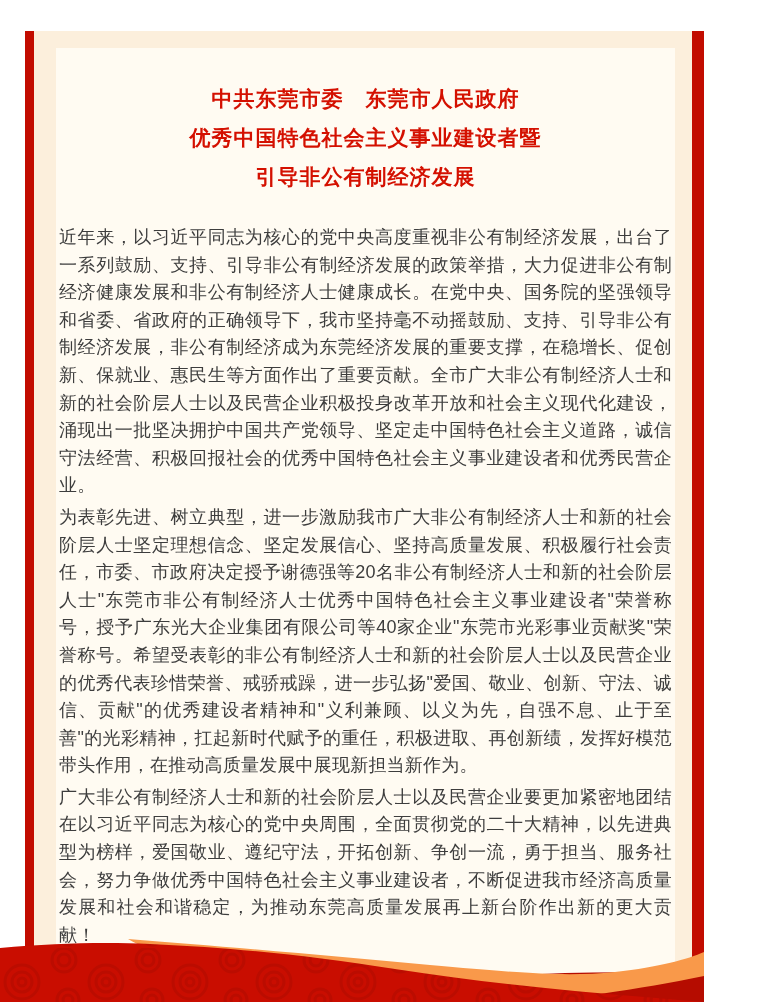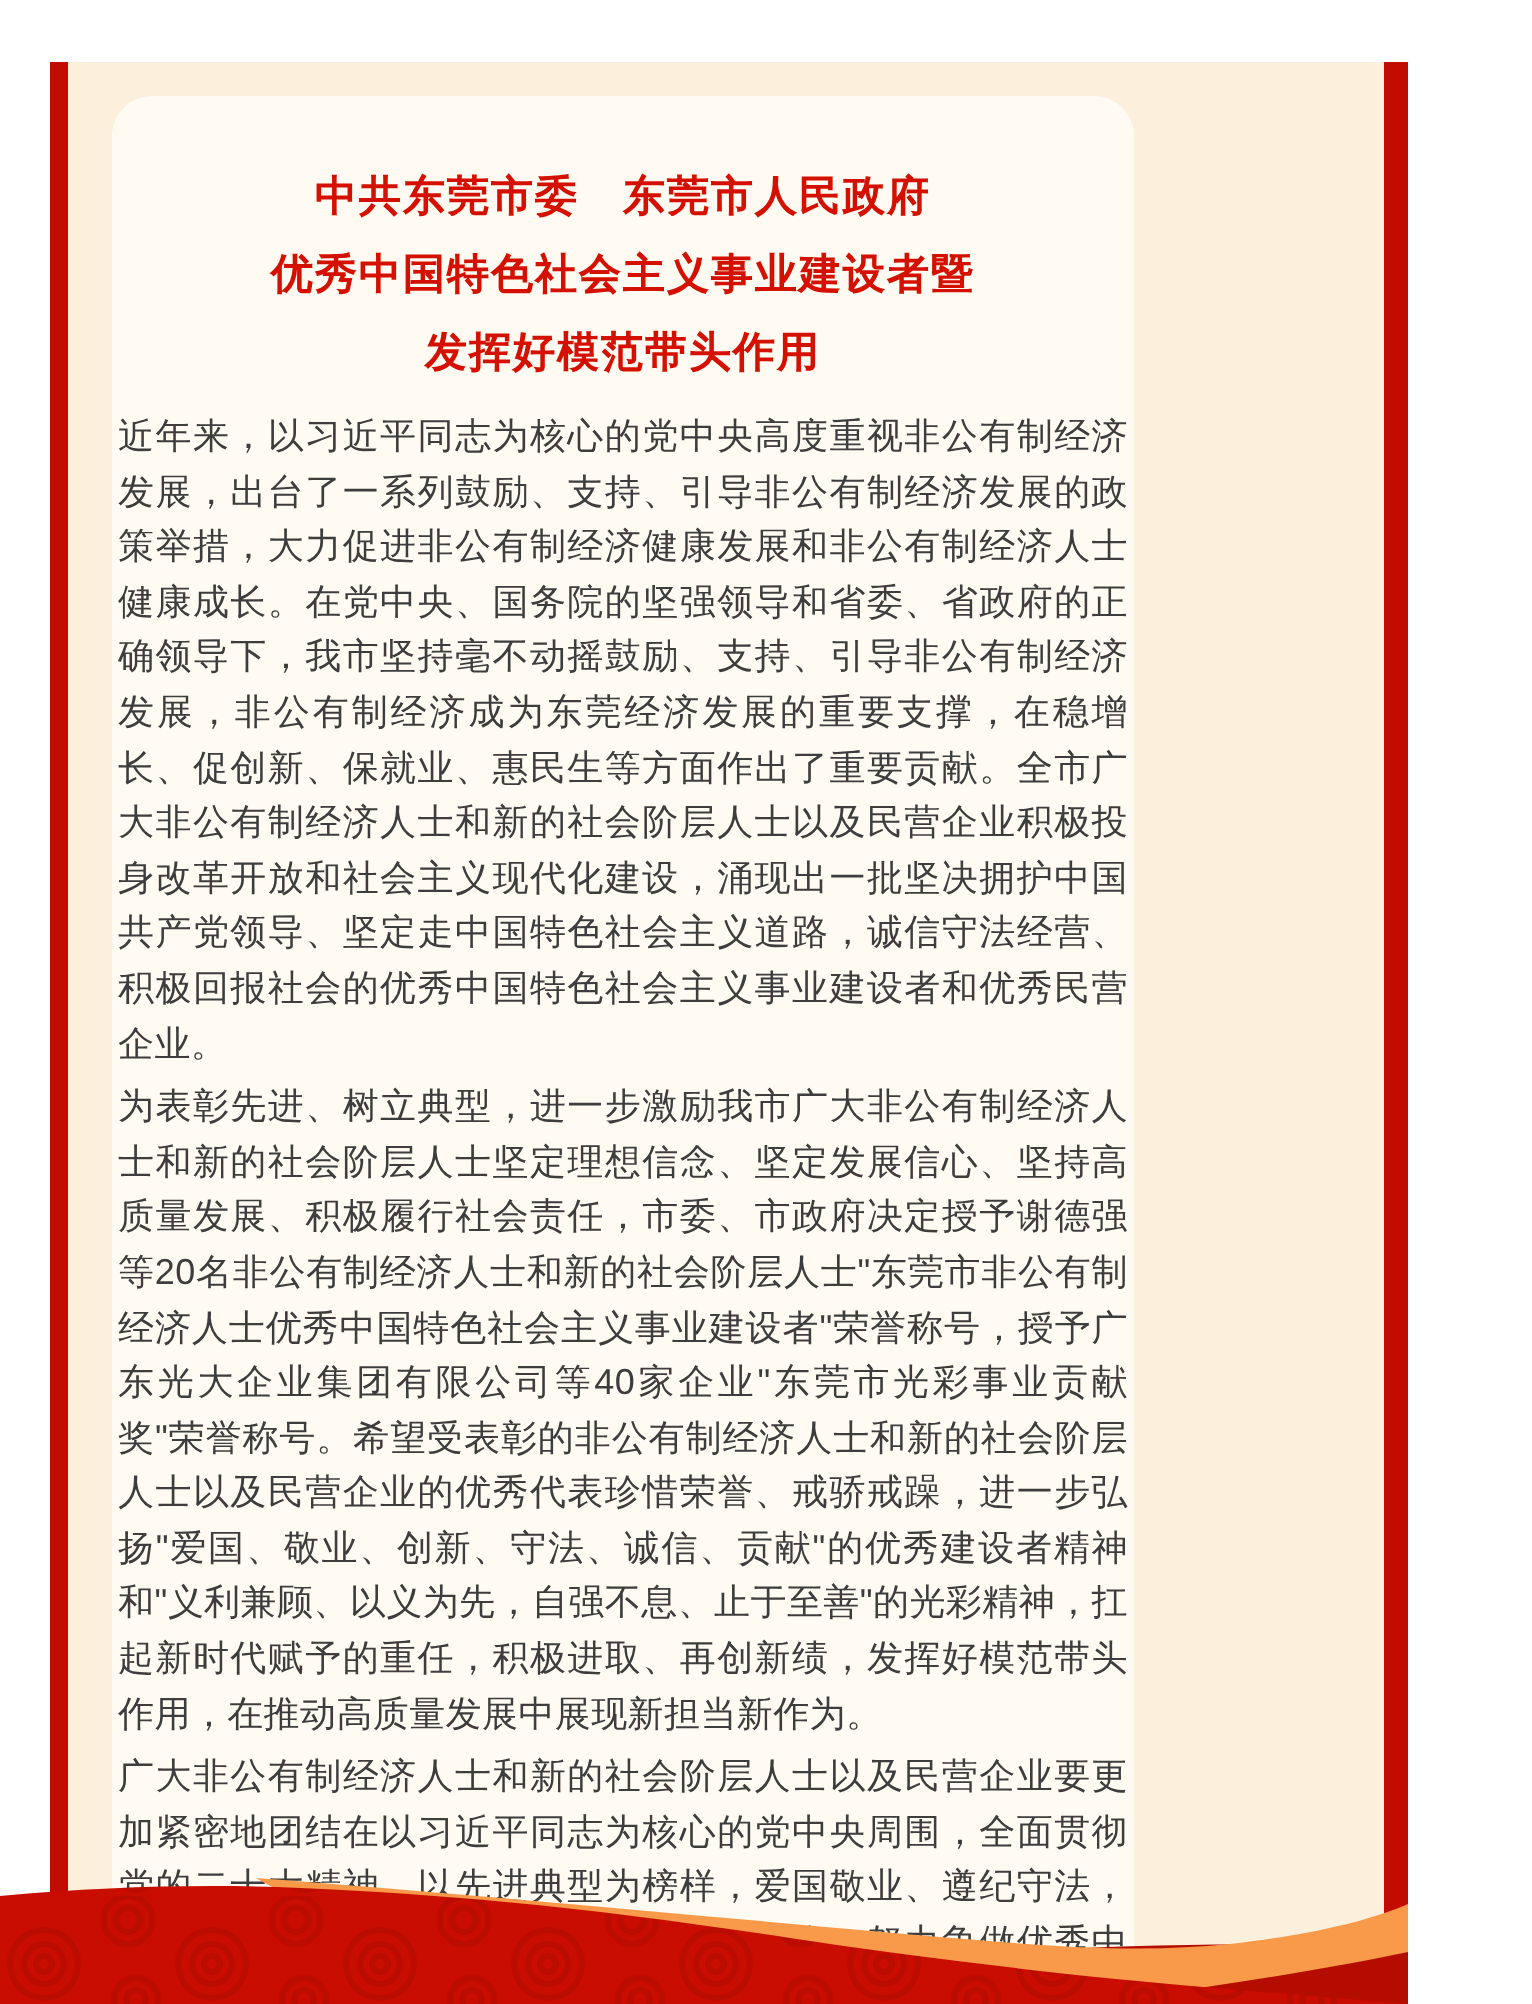--- a/index.html
+++ b/index.html
@@ -22,35 +22,34 @@
   .card{
     position:absolute;left:25px;top:31px;
     width:658px;height:971px;
     background:var(--card-cream,#fcefdc);
     border-left:9px solid var(--border-red,#c20c00);
     border-right:12px solid var(--border-red,#c20c00);
     box-sizing:content-box;
   }
   .inner{
     position:absolute;left:22px;top:17px;bottom:0;
-    width:511px;
+    width:619px;
     background:var(--panel-cream,#fffbf2);
     box-sizing:border-box;
     padding:31px 3px 0 3px;
-    border-radius:20px;
   }
   .title-block{margin:0;}
   .title-line{
     font-size:21px;line-height:39px;font-weight:bold;
     letter-spacing:1px;
     color:var(--title-red,#d41000);
     text-align:center;
     white-space:nowrap;
   }
-  .body-block{margin-top:9px;}
+  .body-block{margin-top:28px;}
   .body-block p{
     margin:0 0 4px 0;
     font-size:18px;line-height:27.6px;
     color:var(--body-text,#3d3d3d);
     text-align:justify;
     text-justify:inter-ideograph;
     letter-spacing:0.2px;
   }
   .bottom-wave{
     position:absolute;left:0;bottom:0;
@@ -63,21 +62,21 @@
 </style>
 </head>
 <body>
 
 <div class="card">
   <div class="inner">
 
     <div class="title-block">
       <div class="title-line">中共东莞市委　东莞市人民政府</div>
       <div class="title-line">优秀中国特色社会主义事业建设者暨</div>
-      <div class="title-line">发挥好模范带头作用</div>
+      <div class="title-line">引导非公有制经济发展</div>
     </div>
 
     <div class="body-block">
       <p>近年来，以习近平同志为核心的党中央高度重视非公有制经济发展，出台了一系列鼓励、支持、引导非公有制经济发展的政策举措，大力促进非公有制经济健康发展和非公有制经济人士健康成长。在党中央、国务院的坚强领导和省委、省政府的正确领导下，我市坚持毫不动摇鼓励、支持、引导非公有制经济发展，非公有制经济成为东莞经济发展的重要支撑，在稳增长、促创新、保就业、惠民生等方面作出了重要贡献。全市广大非公有制经济人士和新的社会阶层人士以及民营企业积极投身改革开放和社会主义现代化建设，涌现出一批坚决拥护中国共产党领导、坚定走中国特色社会主义道路，诚信守法经营、积极回报社会的优秀中国特色社会主义事业建设者和优秀民营企业。</p>
       <p>为表彰先进、树立典型，进一步激励我市广大非公有制经济人士和新的社会阶层人士坚定理想信念、坚定发展信心、坚持高质量发展、积极履行社会责任，市委、市政府决定授予谢德强等20名非公有制经济人士和新的社会阶层人士"东莞市非公有制经济人士优秀中国特色社会主义事业建设者"荣誉称号，授予广东光大企业集团有限公司等40家企业"东莞市光彩事业贡献奖"荣誉称号。希望受表彰的非公有制经济人士和新的社会阶层人士以及民营企业的优秀代表珍惜荣誉、戒骄戒躁，进一步弘扬"爱国、敬业、创新、守法、诚信、贡献"的优秀建设者精神和"义利兼顾、以义为先，自强不息、止于至善"的光彩精神，扛起新时代赋予的重任，积极进取、再创新绩，发挥好模范带头作用，在推动高质量发展中展现新担当新作为。</p>
       <p>广大非公有制经济人士和新的社会阶层人士以及民营企业要更加紧密地团结在以习近平同志为核心的党中央周围，全面贯彻党的二十大精神，以先进典型为榜样，爱国敬业、遵纪守法，开拓创新、争创一流，勇于担当、服务社会，努力争做优秀中国特色社会主义事业建设者，不断促进我市经济高质量发展和社会和谐稳定，为推动东莞高质量发展再上新台阶作出新的更大贡献！</p>
     </div>
 
   </div>
 </div>

